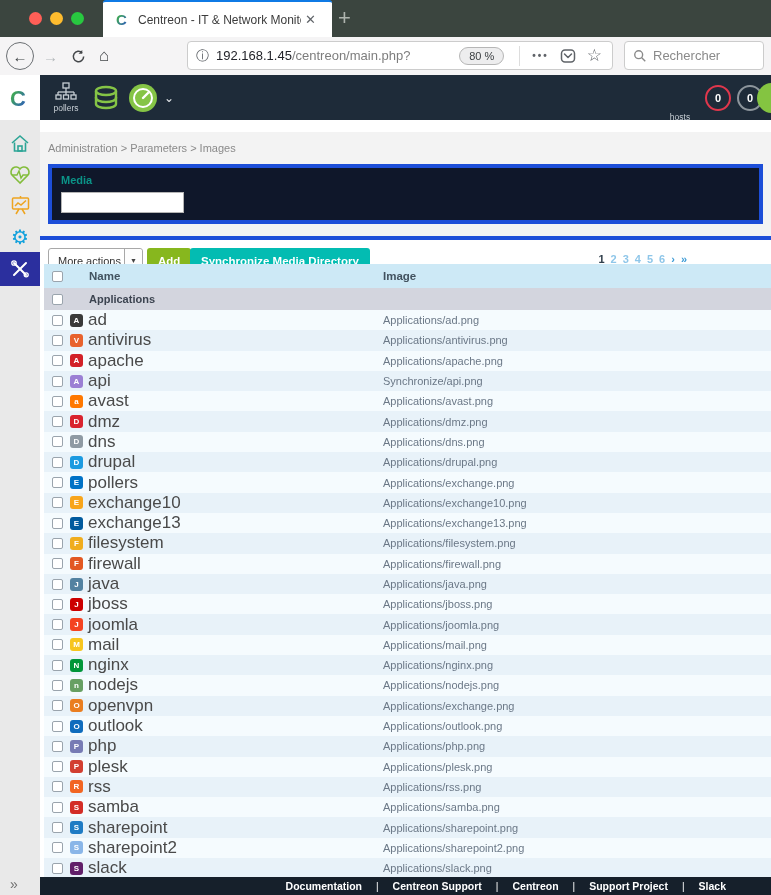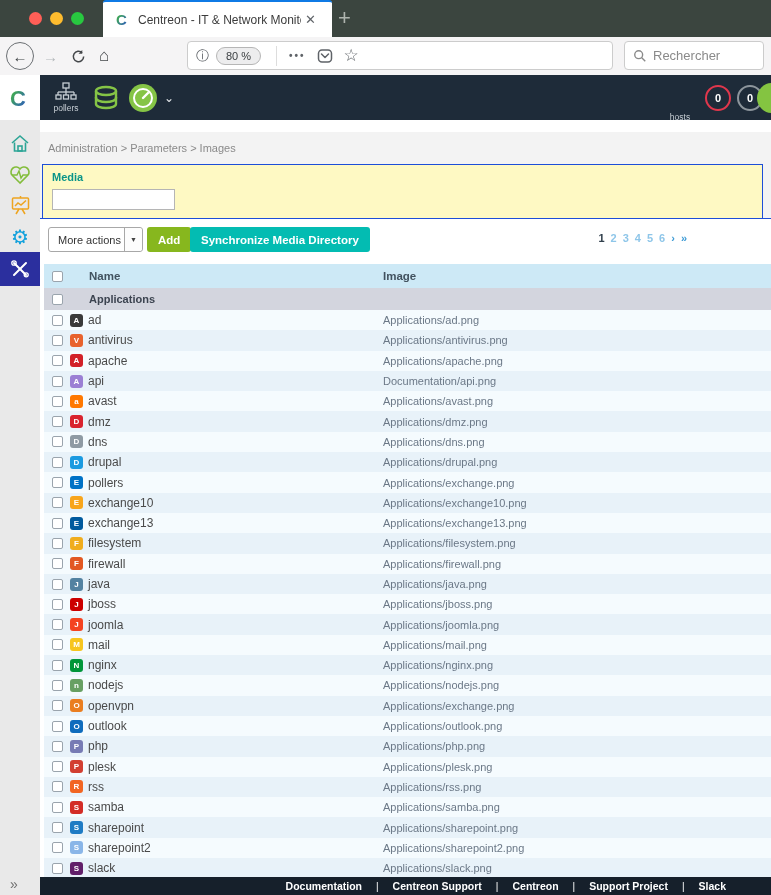--- a/index.html
+++ b/index.html
@@ -47,24 +47,24 @@
   .side-slot { width:40px; height:31px; display:flex; align-items:center; justify-content:center; }
   .side-slot.active { background:#2b2f9e; height:34px; }
   .gear-glyph { color:#12a1dc; font-size:20px; line-height:20px; }
   .collapse { position:absolute; left:10px; bottom:3px; color:#707070; font-size:14px; }
 
   
   .content { position:absolute; left:40px; top:120px; width:731px; height:757px; background:#fff;margin-top:12px; }
   .crumb-strip { position:absolute; top:0; left:0; width:731px; height:28px; background:#f3f3f3; }
   .breadcrumb { position:absolute; left:8px; top:10px; font-size:11px; color:#8a8a8a; }
   .filter-strip { position:absolute; top:28px; left:0; width:731px; height:94px; background:#f3f3f3; }
-  .filter-panel { position:absolute; left:2px; right:8px; top:4px; height:60px; background:#fef9c3; border:1px solid #1d4ed8; }
+  .filter-panel { position:absolute; left:8px; right:8px; top:4px; height:60px; background:#0f172a; border:4px solid #1d4ed8; }
   .filter-label { position:absolute; left:9px; top:6px; font-size:11px; font-weight:bold; color:#0b9488; }
   .filter-input { position:absolute; left:9px; top:24px; width:123px; height:21px; border:1px solid #b5b5b5; font-size:11px; padding:0 4px; outline:none; background:#fff; }
-  .actions { position:absolute; top:86px; left:0; width:731px; height:39px; background:#fff; border-top:1px solid #1d4ed8; }
+  .actions { position:absolute; top:104px; left:0; width:731px; height:39px; background:#fff; border-top:4px solid #1d4ed8; }
   .more-actions { position:absolute; left:8px; top:8px; width:95px; height:25px; background:#fff; border:1px solid #a8a8a8; border-radius:3px; display:flex; align-items:center; }
   .ma-label { flex:1; font-size:11px; color:#333; padding-left:9px; }
   .ma-arrow { width:18px; height:100%; border-left:1px solid #a8a8a8; display:flex; align-items:center; justify-content:center; font-size:7px; color:#444; background:#fdfdfd; border-radius:0 3px 3px 0; }
   .btn { position:absolute; top:8px; height:25px; border:none; border-radius:3px; color:#fff; font-size:11.5px; font-weight:bold; font-family:"Liberation Sans",sans-serif; display:flex; align-items:center; padding:0 11px; }
   .btn.add { left:107px; background:#87b71e; }
   .btn.sync { left:150px; background:#03bcb2; }
   .pagination { position:absolute; right:84px; top:13px; font-size:11px; font-weight:bold; display:flex; gap:6px; align-items:center; }
   .pg-cur { color:#31404d; }
   .pg { color:#8ec6e9; }
   .pg-nav { color:#3d9bd5; }
@@ -75,21 +75,21 @@
   .th-name { font-size:11.5px; font-weight:bold; color:#42525f; margin-left:26px; }
   .th-image { position:absolute; left:339px; font-size:11.5px; font-weight:bold; color:#42525f; }
   .grouprow { height:22px; background:#d3d5de; display:flex; align-items:center; position:relative; }
   .group-label { font-size:11px; font-weight:bold; color:#3c4450; margin-left:26px; }
   .row { height:20.3px; display:flex; align-items:center; position:relative; }
   .row.odd { background:#f5fbfe; }
   .row.even { background:#e8f2f9; }
   .cb { width:11px; height:11px; border:1px solid #9aa4ad; border-radius:2px; background:#fff; margin-left:8px; flex:none; }
   .app-icon { width:13px; height:13px; border-radius:3px; color:#fff; font-size:8px; font-weight:bold; display:flex; align-items:center; justify-content:center; margin-left:7px; flex:none; }
   .cell-name { display:flex; align-items:center; }
-  .nm { font-size:12px; color:#4a4a4a; margin-left:5px; }
+  .nm { font-size:17px; color:#4a4a4a; margin-left:5px; }
   .cell-image { position:absolute; left:339px; font-size:11px; color:#6b7887; }
 
   
   .footer { position:absolute; left:40px; bottom:0; width:731px; height:18px; background:#16202b; display:flex; align-items:center; justify-content:flex-end; padding-right:45px; gap:14px; }
   .flink { color:#fff; font-size:10.5px; font-weight:bold; }
   .fsep { color:#fff; font-size:10px; }
 </style>
 </head>
 <body>
 
@@ -125,20 +125,21 @@
         <path d="M13.5 8a5.5 5.5 0 1 1-1.6-3.9" fill="none" stroke="#44474a" stroke-width="1.6"></path>
         <path d="M12 1v4h-4z" fill="#44474a"></path>
       </svg>
   </div>
   <div class="tool-glyph">
       <span style="font-size:17px">⌂</span>
     </div>
 
   <div class="urlbar">
     <span class="info-i">ⓘ</span>
+    <span class="url-text"><span>192.168.1.45</span><span class="path">/centreon/main.php?</span></span>
     <span class="zoom-pill">80 %</span>
     <span class="vsep"></span>
     <span class="dots">•••</span>
     <span class="page-action">
       <svg width="16" height="16" viewBox="0 0 16 16">
           <rect x="1.5" y="2" width="13" height="12" rx="3.5" fill="none" stroke="#5f6368" stroke-width="1.5"></rect>
           <polyline points="4.5,6 8,9.5 11.5,6" fill="none" stroke="#5f6368" stroke-width="1.5" stroke-linecap="round" stroke-linejoin="round"></polyline>
         </svg>
     </span>
     <span class="star">☆</span>
@@ -339,21 +340,21 @@
       <span class="nm">apache</span>
     </span>
     <span class="cell-image">Applications/apache.png</span>
   </div>
         <div class="row even">
     <span class="cb"></span>
     <span class="cell-name">
       <span class="app-icon" style="background: rgb(155, 127, 212);">A</span>
       <span class="nm">api</span>
     </span>
-    <span class="cell-image">Documentation/api.png</span>
+    <span class="cell-image">Synchronize/api.png</span>
   </div>
         <div class="row odd">
     <span class="cb"></span>
     <span class="cell-name">
       <span class="app-icon" style="background: rgb(255, 120, 0);">a</span>
       <span class="nm">avast</span>
     </span>
     <span class="cell-image">Applications/avast.png</span>
   </div>
         <div class="row even">

